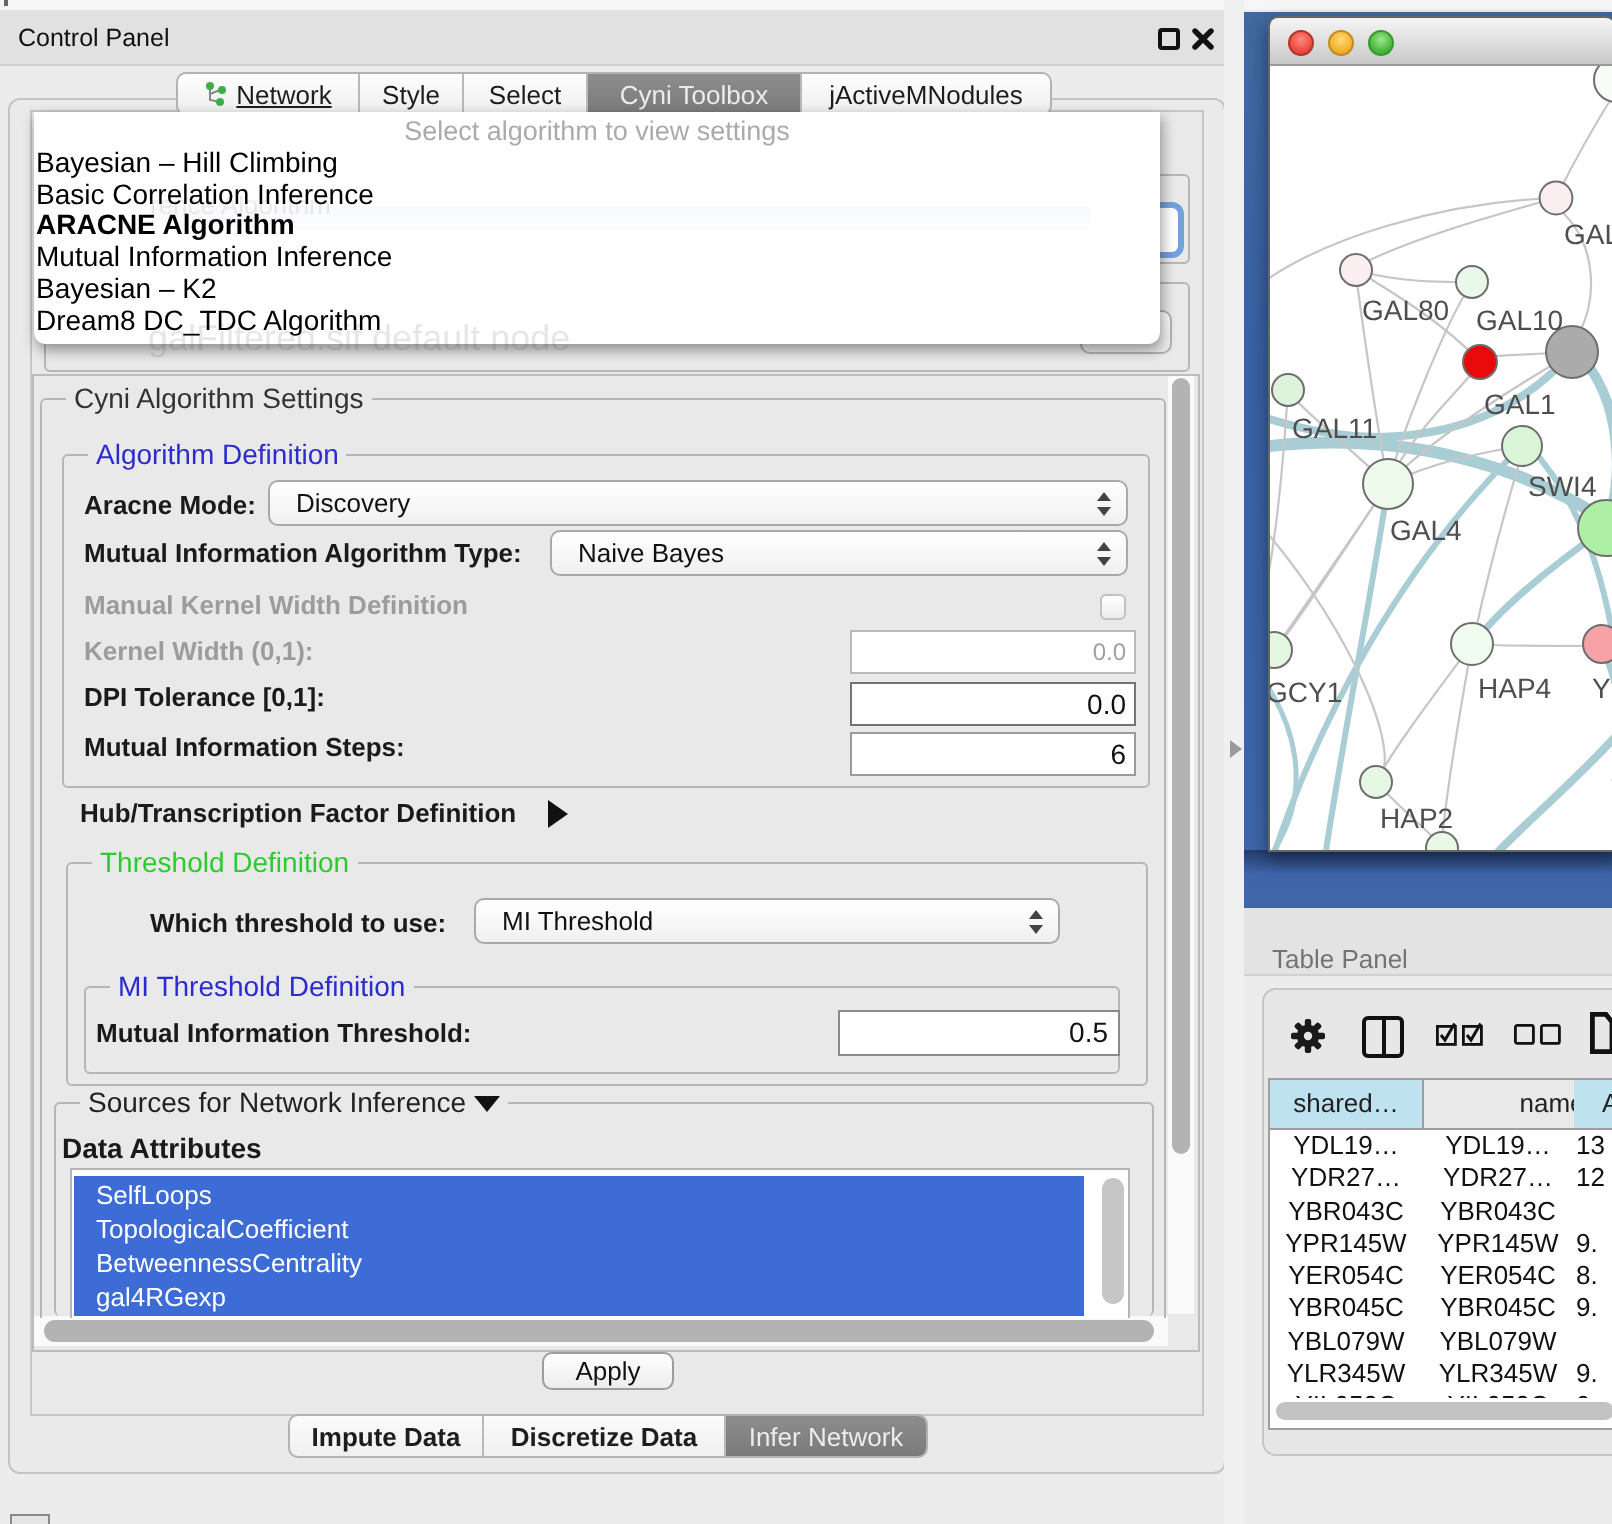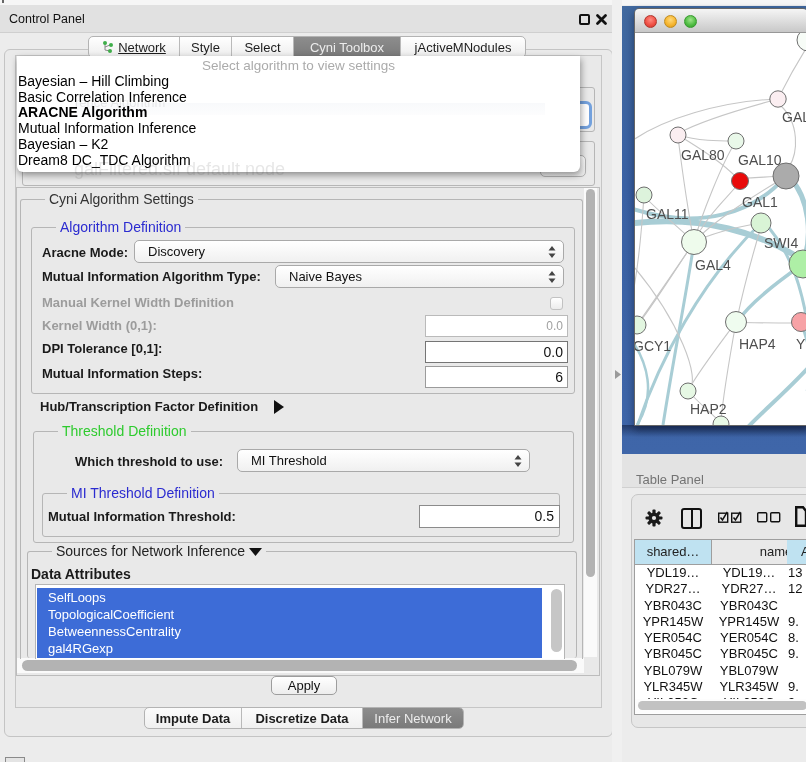--- a/index.html
+++ b/index.html
@@ -1,20 +1,20 @@
 <!DOCTYPE html>
 <html><head>
 <meta charset="utf-8">
 <style>
 html,body{margin:0;padding:0;}
 body{width:806px;height:762px;position:relative;overflow:hidden;background:#ececec;
      font-family:"Liberation Sans", sans-serif;}
 .abs{position:absolute;}
 .gbox{position:absolute;border:1px solid #b6b6b6;border-radius:3px;}
-.gt{position:absolute;top:-8px;left:24px;background:#e9e9e9;padding:0 4px;font-size:14px;line-height:15px;white-space:nowrap;}
+.gt{position:absolute;top:-8px;left:12px;background:#e9e9e9;padding:0 4px;font-size:14px;line-height:15px;white-space:nowrap;}
 .lbl{position:absolute;font-size:13px;font-weight:bold;color:#1a1a1a;white-space:nowrap;}
 .combo{position:absolute;border:1px solid #a9a9a9;border-radius:5px;background:linear-gradient(#ffffff,#f0f0f0);
        font-size:13px;color:#111;}
 .combo .ar{position:absolute;right:7px;top:50%;margin-top:-6px;width:8px;height:12px;}
 .tf{position:absolute;background:#fff;font-size:13px;color:#111;text-align:right;}
 .seg{position:absolute;display:flex;height:20px;border:1px solid #b3b3b3;border-radius:5px;
      background:linear-gradient(#ffffff,#ededed);font-size:13px;overflow:hidden;}
 .seg div{display:flex;align-items:center;justify-content:center;border-right:1px solid #b9b9b9;color:#1d1d1d;}
 .seg div:last-child{border-right:none;}
 .seg .sel{background:linear-gradient(#8d8d8d,#7a7a7a);color:#ececec;}

